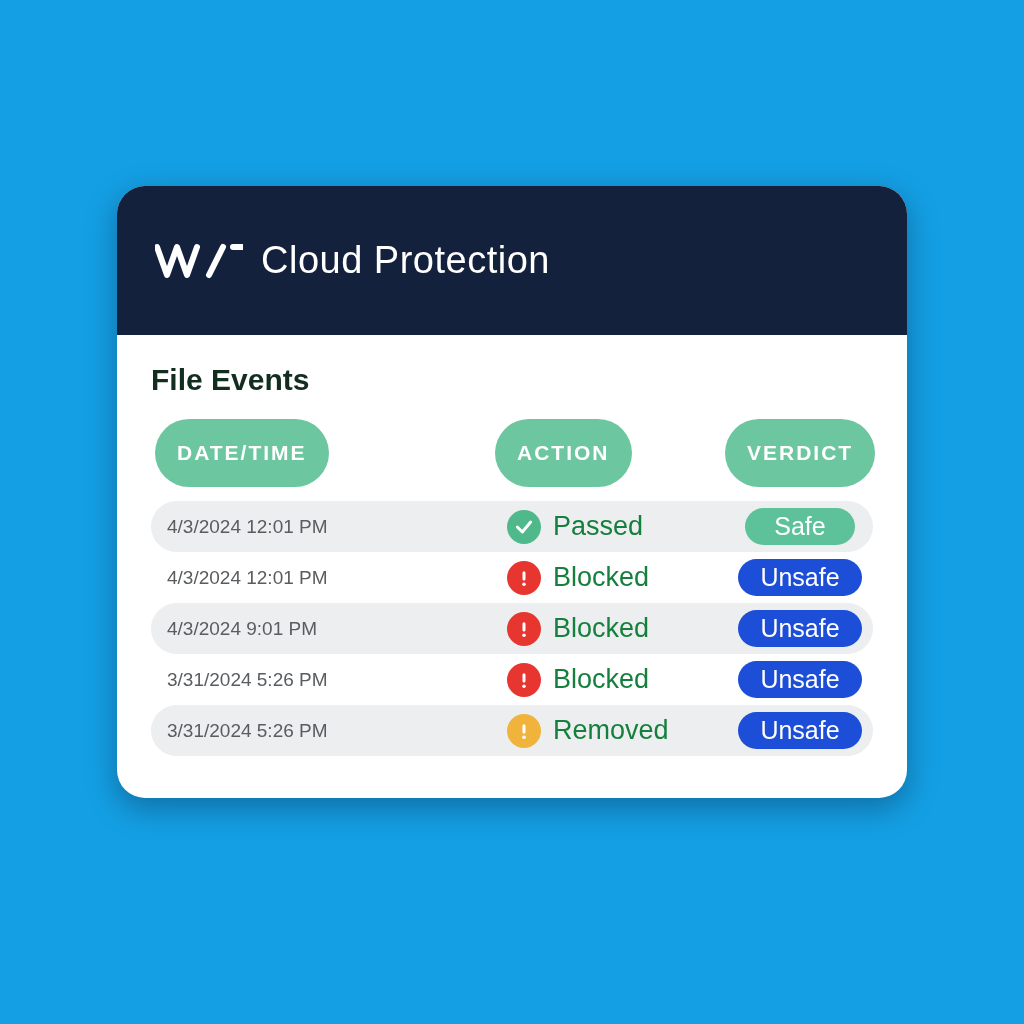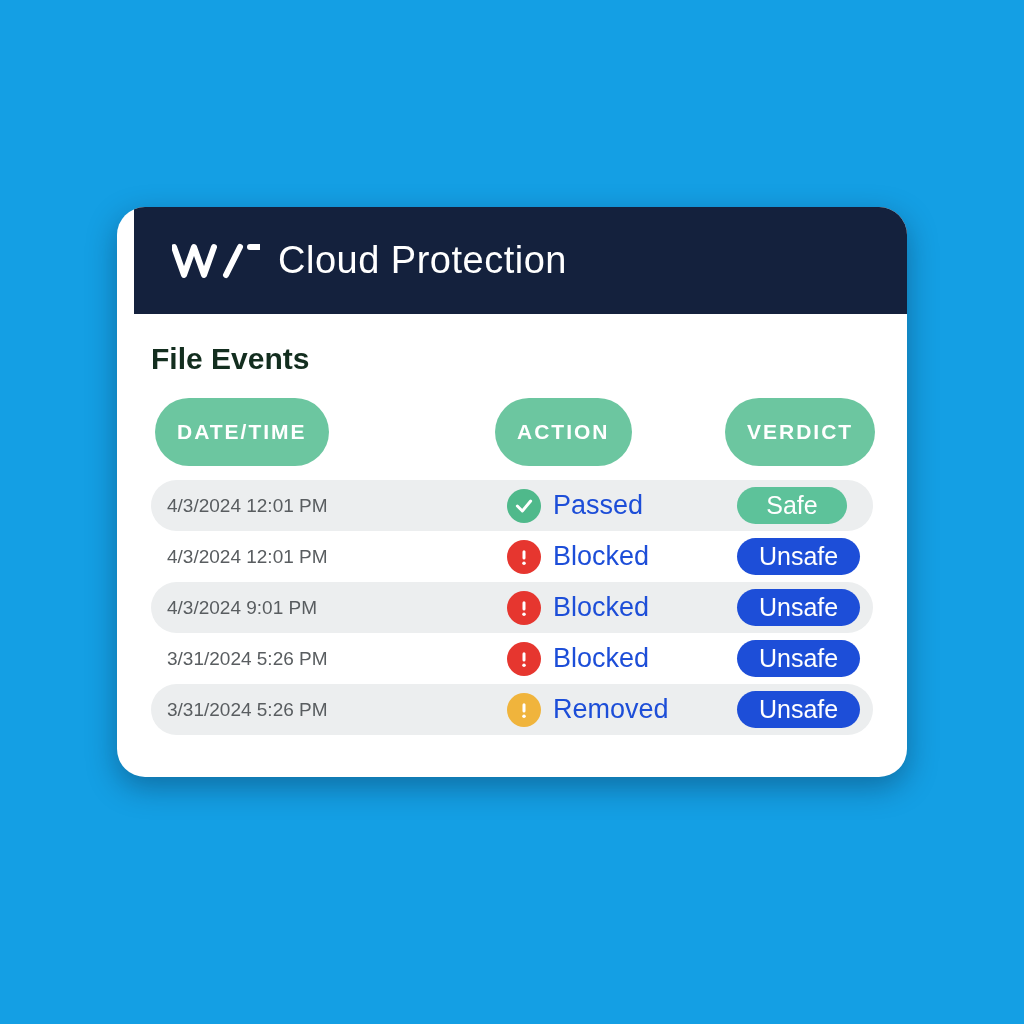--- a/index.html
+++ b/index.html
@@ -15,25 +15,24 @@
     width: 790px;
     background: #ffffff;
     border-radius: 28px;
     overflow: hidden;
     box-shadow: 0 10px 30px rgba(10,20,40,0.35);
     margin-top: -40px;
   }
   .header {
     background: #14213d;
     color: #ffffff;
-    padding: 32px 38px;
+    padding: 53px 38px;
     display: flex;
     align-items: center;
     gap: 18px;
-    margin-left: 17px;
   }
   .logo {
     display: inline-flex;
     align-items: center;
   }
   .logo svg { display: block; }
   .header-title {
     font-size: 38px;
     font-weight: 400;
     letter-spacing: 0.5px;
@@ -94,23 +93,23 @@
     align-items: center;
     justify-content: center;
     flex-shrink: 0;
   }
   .action-icon svg { display: block; }
   .ico-green  { background: #4fb98b; }
   .ico-red    { background: #e6362f; }
   .ico-yellow { background: #f0b43c; }
   .action-text {
     font-size: 27px;
-    color: #1d4ed8;
-  }
-  .cell-verdict { display: flex; justify-content: flex-start; }
+    color: #15803d;
+  }
+  .cell-verdict { display: flex; justify-content: center; }
   .verdict-pill {
     border-radius: 999px;
     color: #ffffff;
     font-size: 25px;
     padding: 4px 22px;
     display: inline-flex;
     align-items: center;
     justify-content: center;
     min-width: 110px;
   }

